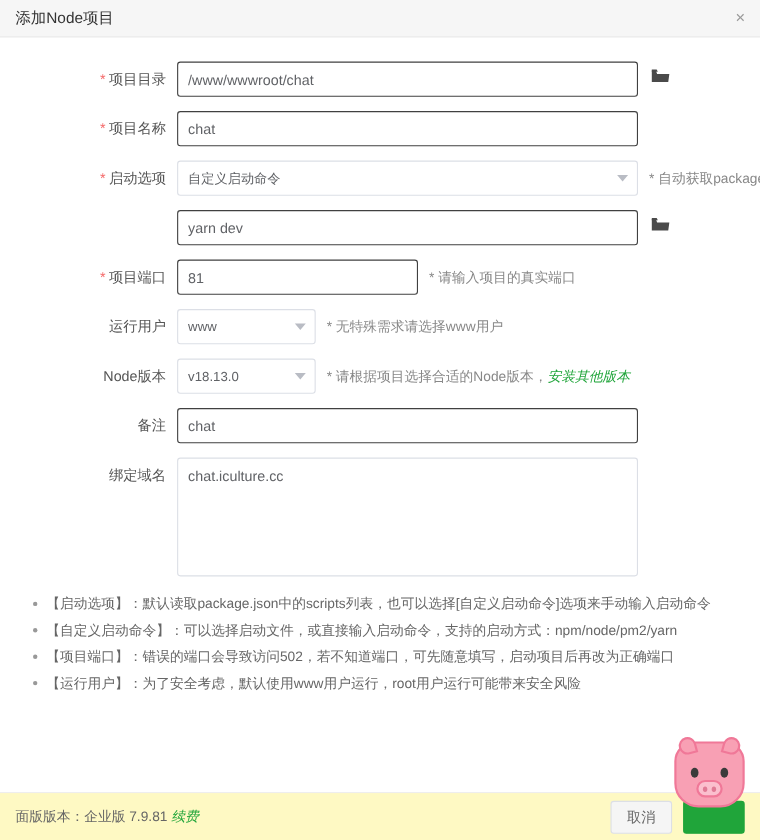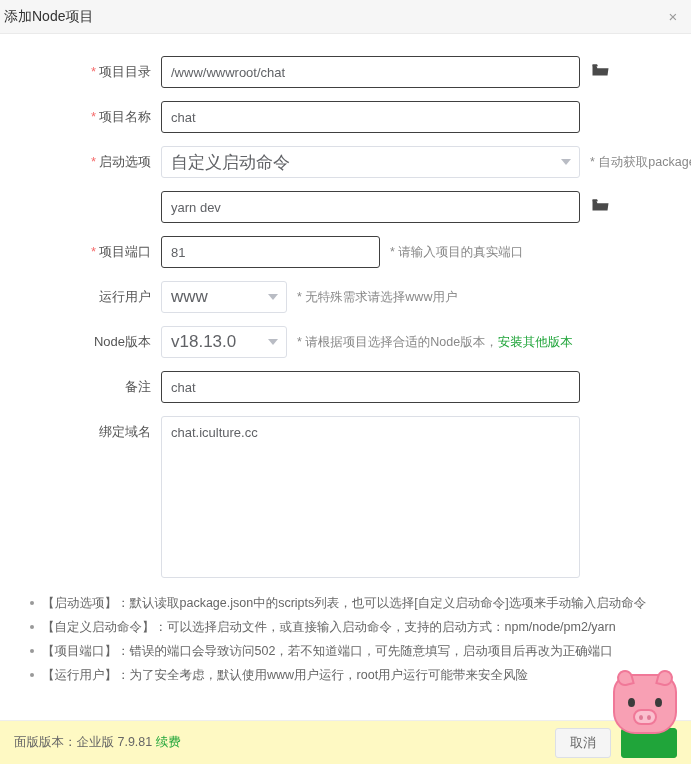--- a/index.html
+++ b/index.html
@@ -19,21 +19,21 @@
     background: #fff;
     display: flex;
     flex-direction: column;
   }
   .dialog-header {
     height: 34px;
     background: #f6f6f6;
     border-bottom: 1px solid #eaeaea;
     display: flex;
     align-items: center;
-    padding: 0 4px;
+    padding: 0 14px;
     position: relative;
     flex: 0 0 auto;
   }
   .dialog-title {
     font-size: 14px;
     color: #333;
   }
   .close-icon {
     position: absolute;
     right: 10px;
@@ -103,21 +103,21 @@
   }
   .select-box {
     position: relative;
     height: 32px;
     border: 1px solid #dcdfe6;
     border-radius: 3px;
     background: #fff;
     display: flex;
     align-items: center;
     padding: 0 26px 0 9px;
-    font-size: 17px;
+    font-size: 12px;
     color: #606266;
     cursor: pointer;
   }
   .caret {
     position: absolute;
     right: 8px;
     top: 50%;
     width: 0; height: 0;
     border-left: 5px solid transparent;
     border-right: 5px solid transparent;
@@ -128,24 +128,25 @@
     font-size: 12.5px;
     color: #888;
     line-height: 32px;
     margin-left: 10px;
     white-space: nowrap;
   }
   .link {
     color: #20a53a;
     text-decoration: none;
     cursor: pointer;
+    font-style: italic;
   }
   textarea.ta {
     width: 419px;
-    height: 162px;
+    height: 108px;
     border: 1px solid #dcdfe6;
     border-radius: 3px;
     padding: 7px 9px;
     font-size: 13px;
     color: #606266;
     resize: none;
     outline: none;
     font-family: "Liberation Sans", sans-serif;
     line-height: 18px;
   }

